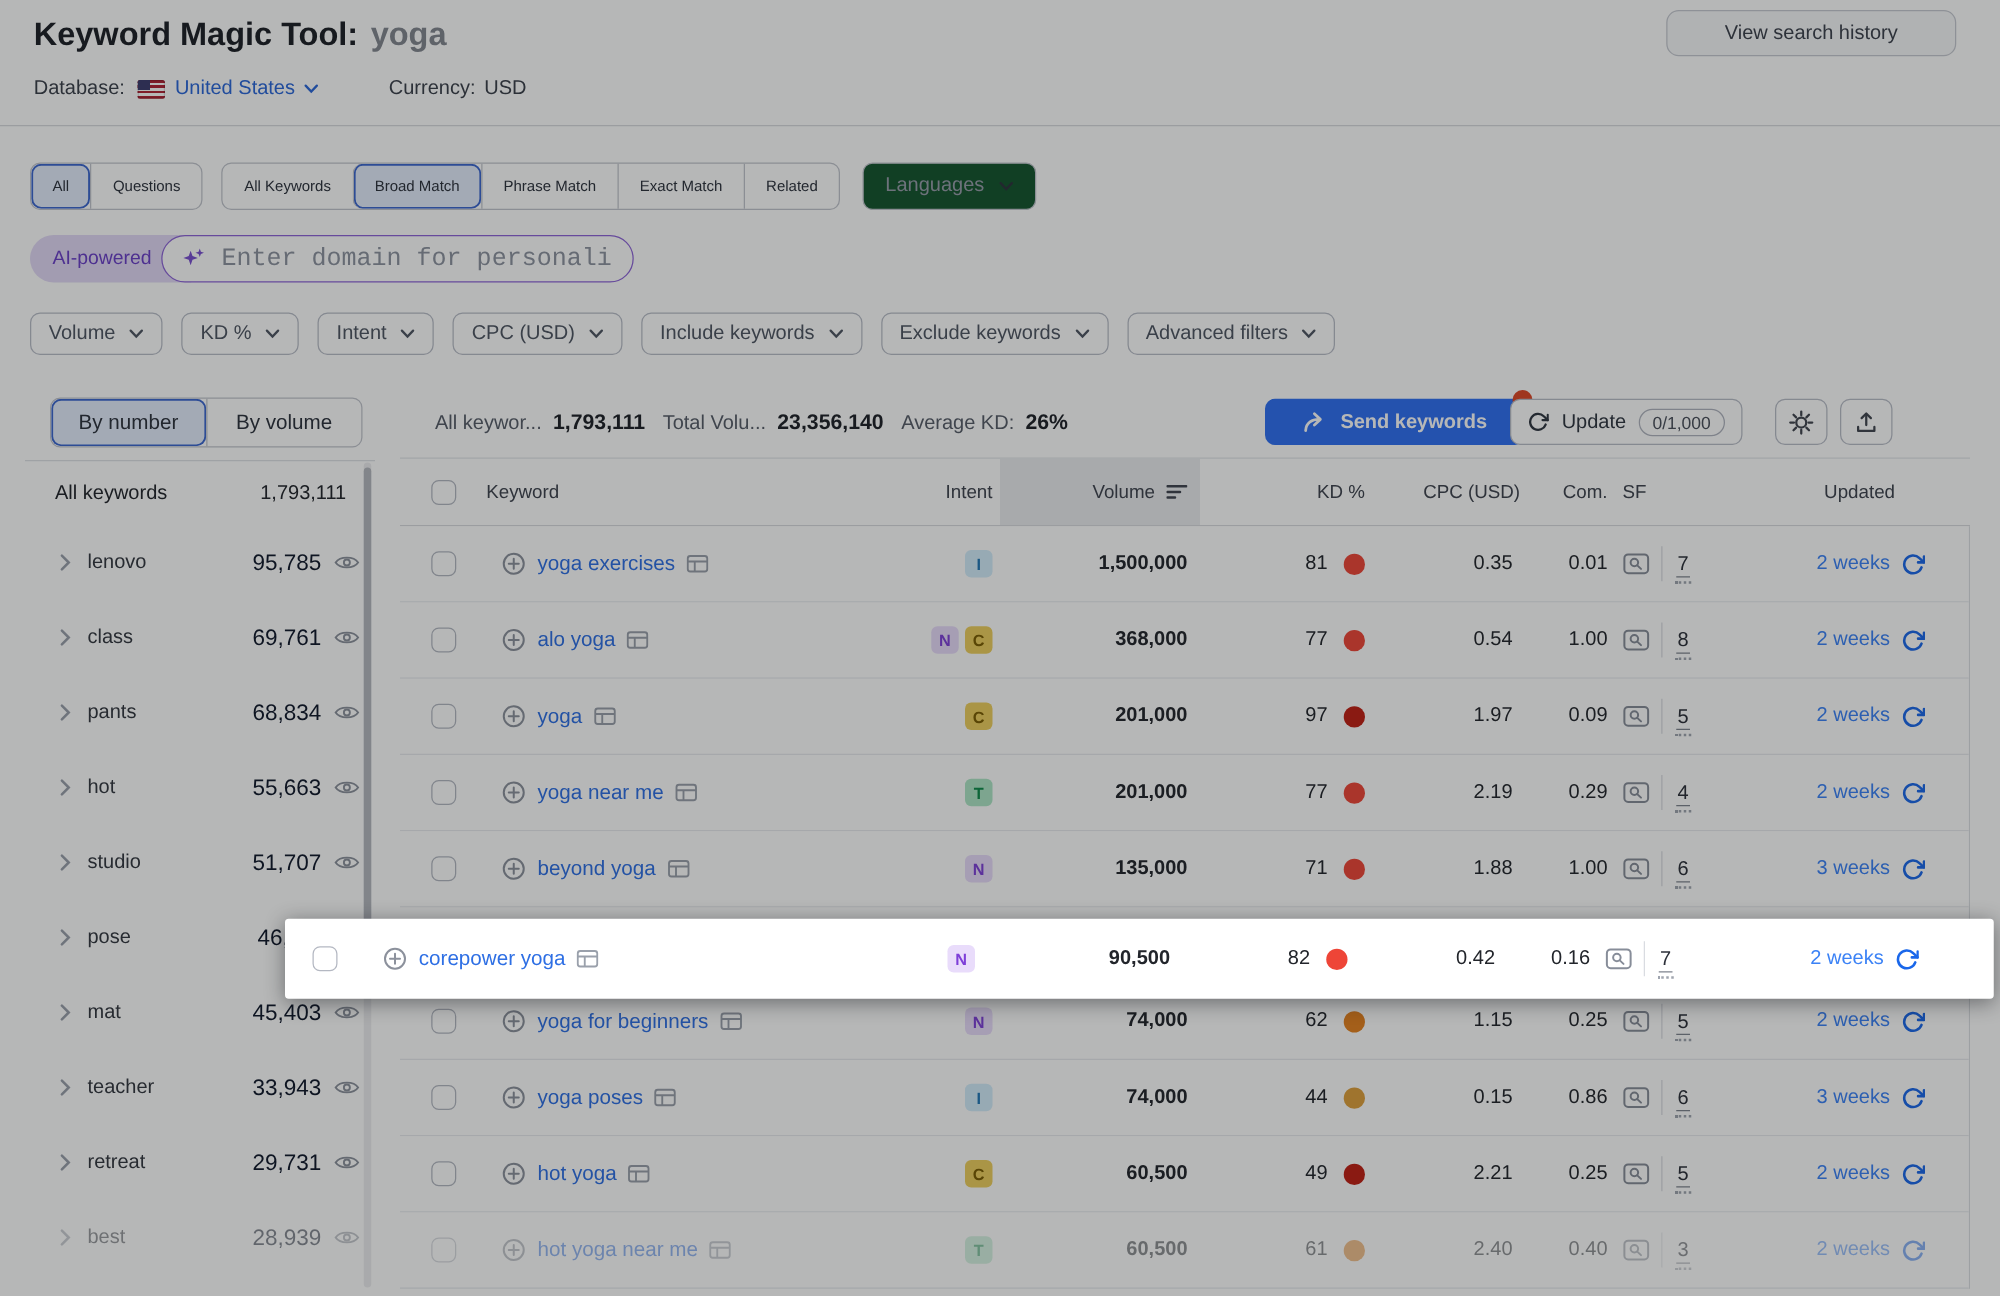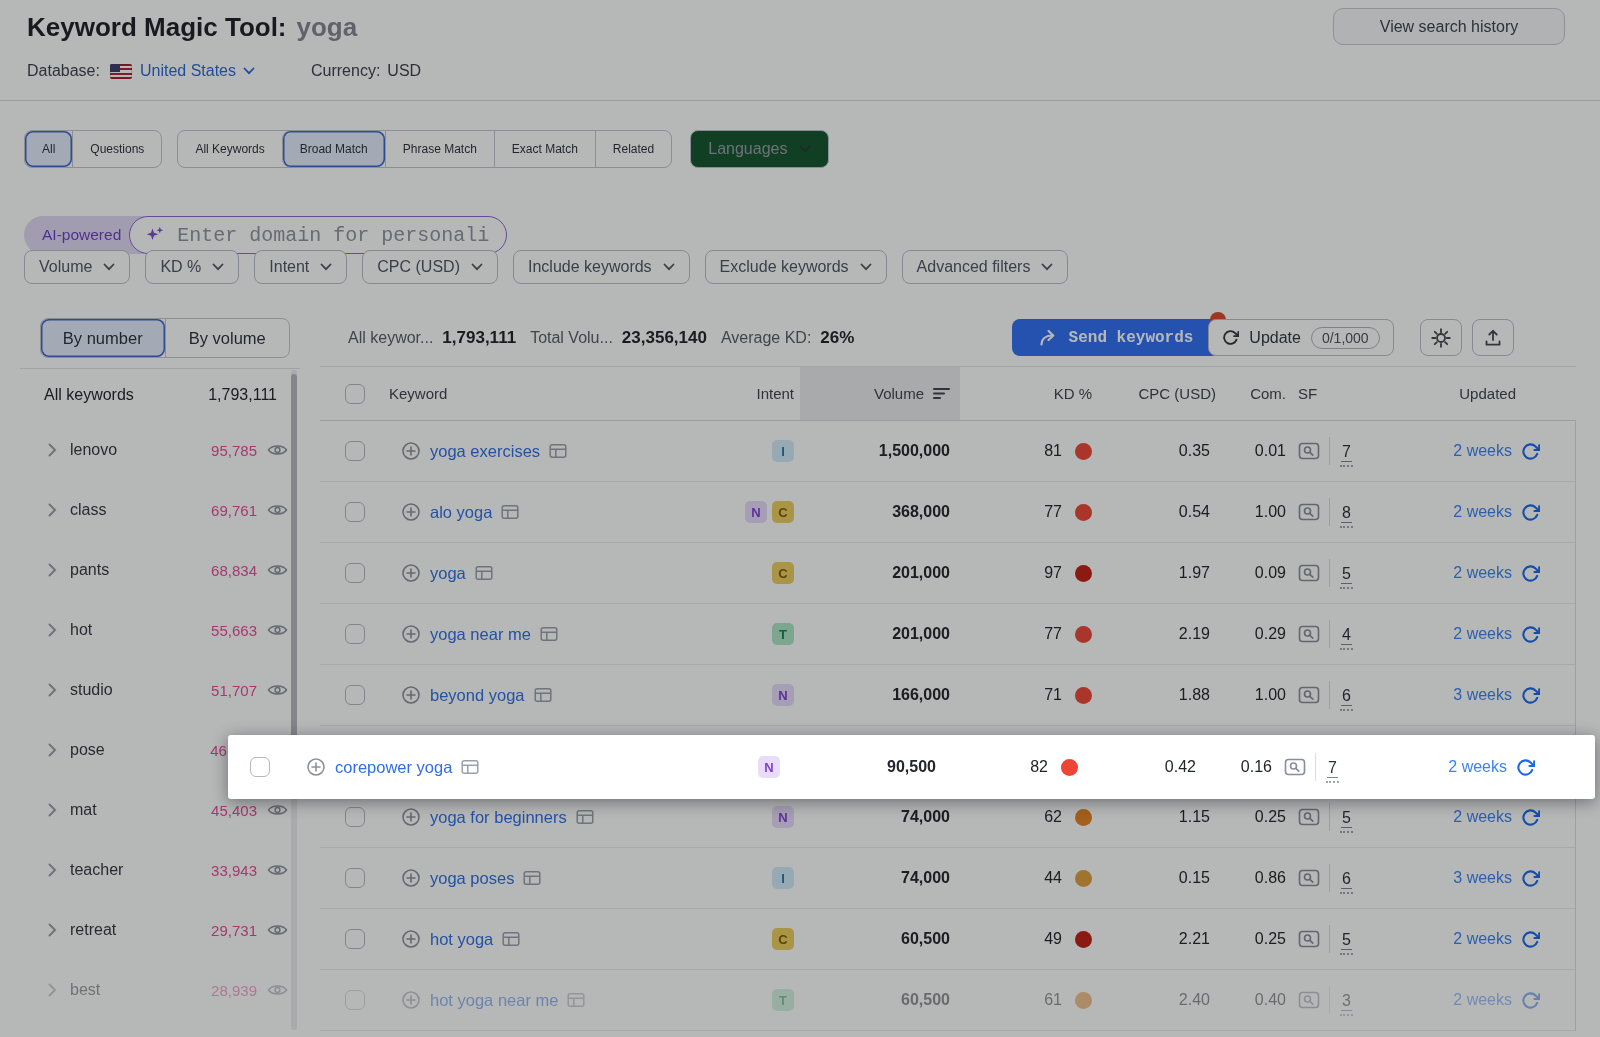--- a/index.html
+++ b/index.html
@@ -26,21 +26,21 @@
   .tabs-row{position:absolute;left:24px;top:130px;height:38px;display:flex;gap:15px;}
   .tabgroup{display:flex;border:1px solid #c2c5cd;border-radius:8px;height:38px;box-sizing:border-box;background:#fff;}
   .tab{padding:0 17px;display:flex;align-items:center;font-size:12px;color:#2c313c;border-left:1px solid #c2c5cd;cursor:pointer;}
   .tab:first-child{border-left:none;}
   .tab.selected{background:#e4edfd;box-shadow:inset 0 0 0 1.5px #3b66cf;border-radius:8px;}
   .languages{display:flex;align-items:center;gap:12px;padding:0 17px;border:1px solid #c2c5cd;border-radius:8px;
       font-size:16px;color:#979daa;background:#14532d;margin-left:3px;}
   .languages .icon{color:#2c313c;}
 
   
-  .ai-row{position:absolute;left:24px;top:188px;height:38px;display:flex;align-items:center;margin-top:28px;}
+  .ai-row{position:absolute;left:24px;top:188px;height:38px;display:flex;align-items:center;}
   .ai-badge{height:38px;display:flex;align-items:center;padding:0 32px 0 18px;background:#e2d9f6;color:#6a3ec8;
       font-size:15.5px;font-weight:500;border-radius:19px 0 0 19px;margin-right:-24px;}
   .ai-input{position:relative;width:378px;height:38px;background:#fff;border:1.5px solid #8e64d8;border-radius:19px;
       display:flex;align-items:center;padding:0 14px;gap:9px;box-sizing:border-box;}
   .ai-input .icon{color:#7a4fd2;}
   .ai-input input{border:none;outline:none;font-size:20px;width:100%;font-family:Liberation Mono, monospace;color:#ef4444;background:transparent;}
   .ai-input input::placeholder{color:#8d93a0;}
 
   
   .filters-row{position:absolute;left:24px;top:250px;display:flex;gap:15px;}
@@ -52,35 +52,35 @@
   .side-toggle{position:absolute;left:20px;top:6px;width:250px;height:40px;display:flex;border:1px solid #c2c5cd;
       border-radius:8px;box-sizing:border-box;background:#fff;}
   .side-toggle .tab{flex:1;justify-content:center;padding:0;font-size:16.5px;}
   .side-divider{position:absolute;left:0;top:56px;width:280px;height:1px;background:#dfe1e6;}
   .allkw-row{position:absolute;left:24px;top:64px;width:233px;height:38px;display:flex;align-items:center;
       justify-content:space-between;font-size:16px;color:#22252b;}
   .side-list{position:absolute;left:0;top:108px;width:280px;}
   .side-item{height:60px;display:flex;align-items:center;padding-left:28px;cursor:pointer;}
   .side-item .chevr{color:#9aa0ab;}
   .side-label{margin-left:13px;font-size:16px;color:#33373f;}
-  .side-count{margin-left:auto;font-size:15px;color:#ec4899;}
+  .side-count{margin-left:auto;font-size:18px;color:#0f172a;}
   .side-item .eye{color:#8c919c;margin:0 12px 0 10px;}
   .side-item.cut .side-count{transform:translateX(-26px);}
   .side-item.faded{opacity:.5;}
   .side-scroll{position:absolute;left:271px;top:58px;width:6px;height:660px;background:#ededf0;border-radius:3px;}
   .side-thumb{position:absolute;left:0;top:4px;width:6px;height:415px;background:#b5b8bf;border-radius:3px;}
 
   
   .table{position:absolute;left:320px;top:310px;width:1256px;}
   .toolbar{position:relative;height:56px;display:flex;align-items:center;padding-left:28px;box-sizing:border-box;}
   .stat{font-size:16px;color:#565c68;margin-right:14px;white-space:nowrap;}
   .stat b{color:#1d2027;font-size:17px;margin-left:9px;font-weight:700;}
   .send-btn{position:absolute;left:692px;top:9px;width:208px;height:37px;background:#2e6ff2;border:none;border-radius:8px;
       color:#fff;font-size:16px;font-weight:600;display:flex;align-items:center;justify-content:center;gap:10px;
-      font-family:Liberation Mono, monospace;}
+      font-family:Liberation Sans, sans-serif;}
   .send-dot{position:absolute;right:-6px;top:-7px;width:16px;height:16px;border-radius:50%;background:#de4726;}
   .update-btn{position:absolute;left:888px;top:9px;width:186px;height:37px;border:1px solid #b9bdc8;border-radius:8px;
       background:#fff;display:flex;align-items:center;justify-content:center;gap:10px;font-size:16px;color:#2f3540;
       font-family:"Liberation Sans",sans-serif;}
   .update-btn .icon{color:#2f3540;}
   .quota-pill{border:1px solid #b0b4bf;border-radius:14px;padding:2px 10px;font-size:14px;color:#4a4f5b;}
   .sq-btn{position:absolute;top:9px;width:42px;height:37px;border:1px solid #b9bdc8;border-radius:8px;background:#fff;
       display:flex;align-items:center;justify-content:center;color:#41454f;}
   .gear-btn{left:1100px;} .upload-btn{left:1152px;}
 
@@ -715,21 +715,21 @@
       <span class="icon card">
               <svg width="18" height="16" viewBox="0 0 18 16">
                 <rect x="1.2" y="1.8" width="15.6" height="12.4" rx="2" fill="none" stroke="currentColor" stroke-width="1.5"></rect>
                 <path d="M1.2 6.2h15.6M6.8 6.2V14.2" stroke="currentColor" stroke-width="1.5"></path>
               </svg>
             </span>
     </div>
     <div class="c-intent">
             <span class="ibadge" style="background:#e9dcfb;color:#7e3fd8">N</span>
           </div>
-    <div class="c-num c-vol">166,000</div>
+    <div class="c-num c-vol">135,000</div>
     <div class="c-kd">
             <span>71</span>
             <span class="dot" style="background:#ee4537"></span>
           </div>
     <div class="c-num c-cpc">1.88</div>
     <div class="c-num c-com">1.00</div>
     <div class="c-sf">
       <span class="icon serp">
               <svg width="22" height="20" viewBox="0 0 22 20">
                 <rect x="1.5" y="2.5" width="19" height="15" rx="3" fill="none" stroke="currentColor" stroke-width="1.6"></rect>

